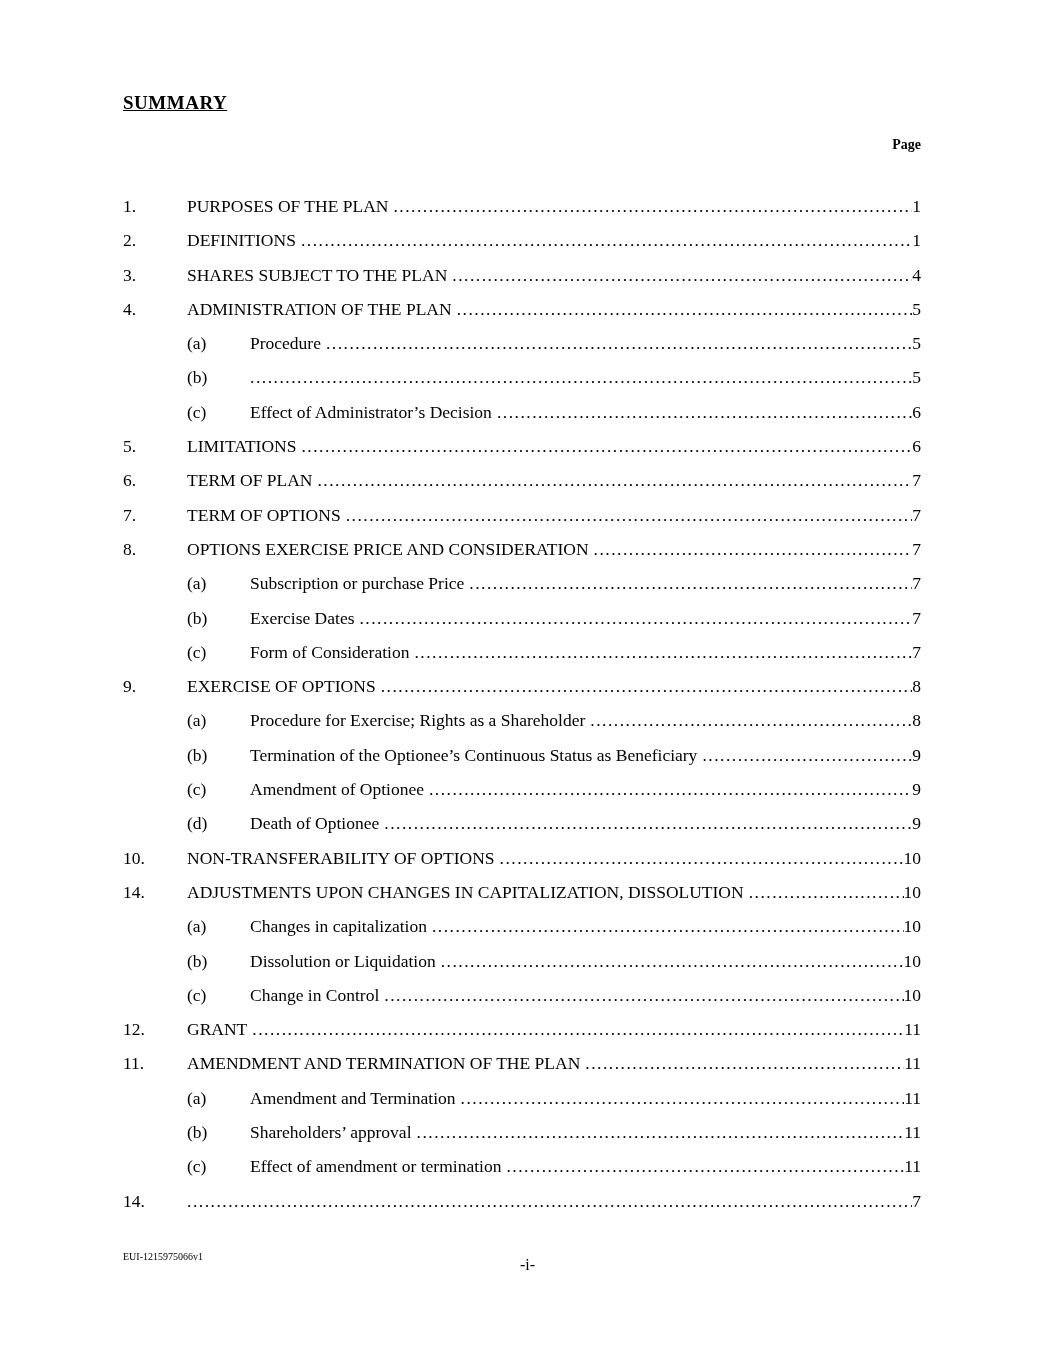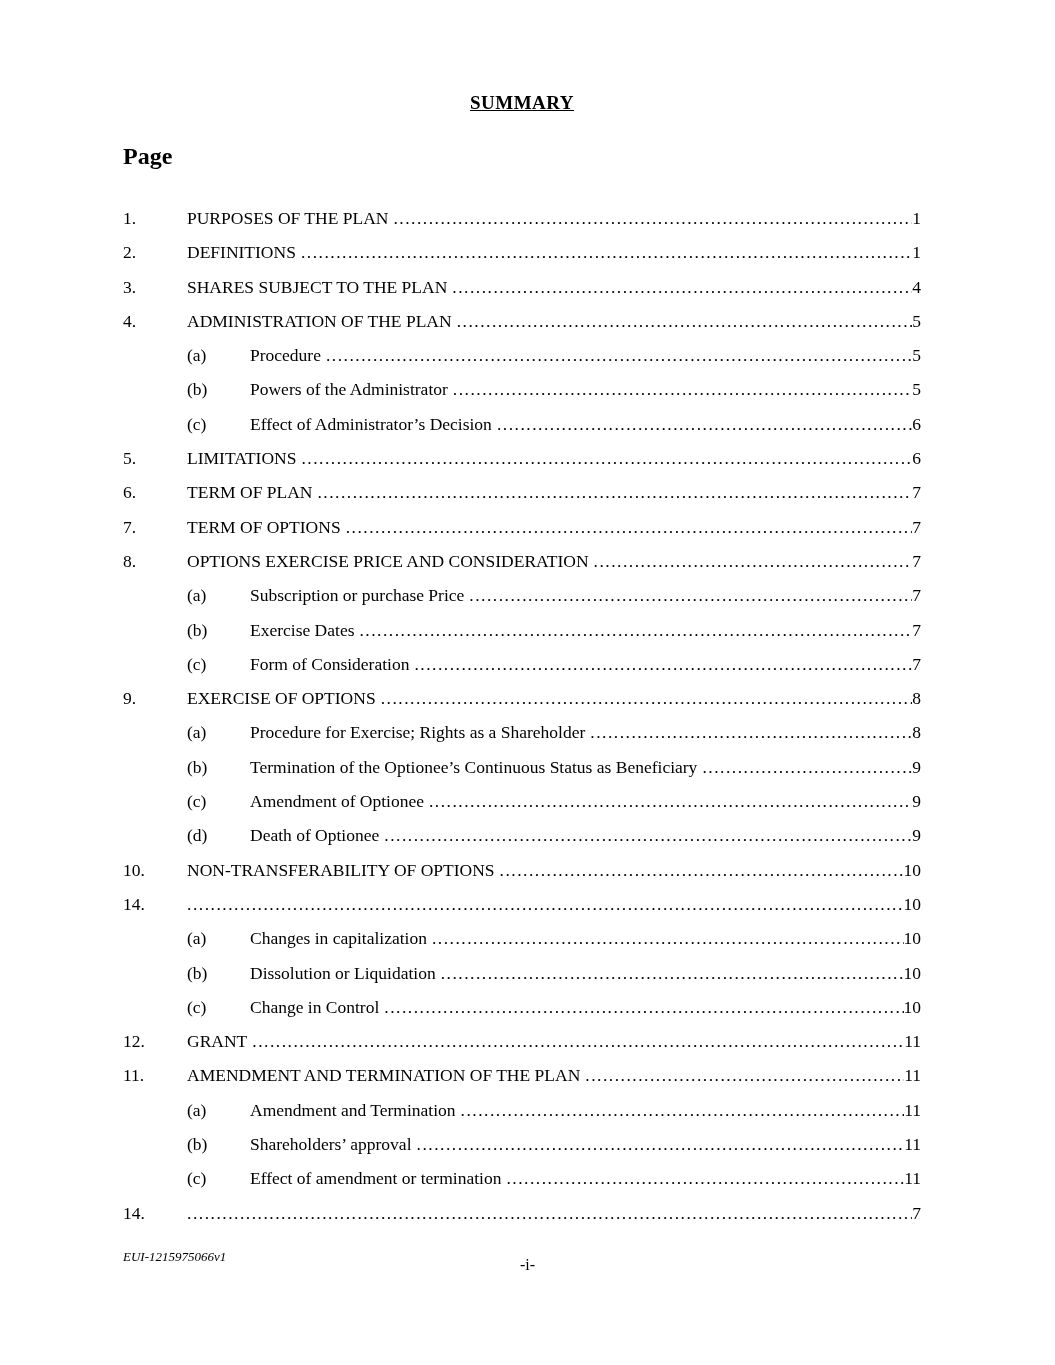--- a/index.html
+++ b/index.html
@@ -16,34 +16,33 @@
     overflow: hidden;
   }
   .content {
     position: absolute;
     left: 123px;
     right: 134px;
     top: 0;
   }
   .doc-title {
     margin: 90px 0 16px 0;
-    text-align: center;
     font-size: 19px;
     font-weight: bold;
     line-height: 25px;
   }
   .doc-title span {
     text-decoration: underline;
     letter-spacing: 0.5px;
   }
   .page-col-label {
-    margin-top: 30px;
-    text-align: left;
+    margin-top: 18px;
+    text-align: right;
     font-weight: bold;
-    font-size: 24px;
+    font-size: 14px;
     line-height: 23px;
   }
   .toc {
     margin-top: 33px;
   }
   .toc-row {
     display: flex;
     align-items: baseline;
     line-height: 34.3px;
     font-size: 17.5px;
@@ -70,23 +69,22 @@
     padding-right: 3px;
   }
   .toc-row .pg {
     flex: 0 0 auto;
     text-align: right;
   }
   .footer-doc-id {
     position: absolute;
     left: 123px;
     top: 1249px;
-    font-size: 13px;
+    font-size: 10px;
     line-height: 16px;
-    font-style: italic;
   }
   .footer-page-marker {
     position: absolute;
     left: 0;
     right: 0;
     top: 1255px;
     text-align: center;
     font-size: 16px;
     line-height: 20px;
   }
@@ -125,21 +123,20 @@
       <div class="toc-row level2">
         <span class="indent">&nbsp;</span>
         <span class="letter">(a)</span>
         <span class="title">Procedure</span>
         <span class="leader">............................................................................................................................................................................................................................................................................................................</span>
         <span class="pg">5</span>
       </div>
       <div class="toc-row level2">
         <span class="indent">&nbsp;</span>
         <span class="letter">(b)</span>
-        <span class="title">Powers of the Administrator</span>
         <span class="leader">............................................................................................................................................................................................................................................................................................................</span>
         <span class="pg">5</span>
       </div>
       <div class="toc-row level2">
         <span class="indent">&nbsp;</span>
         <span class="letter">(c)</span>
         <span class="title">Effect of Administrator’s Decision</span>
         <span class="leader">............................................................................................................................................................................................................................................................................................................</span>
         <span class="pg">6</span>
       </div>
@@ -223,20 +220,21 @@
         <span class="pg">9</span>
       </div>
       <div class="toc-row level1">
         <span class="num">10.</span>
         <span class="title">NON-TRANSFERABILITY OF OPTIONS</span>
         <span class="leader">............................................................................................................................................................................................................................................................................................................</span>
         <span class="pg">10</span>
       </div>
       <div class="toc-row level1">
         <span class="num">14.</span>
+        <span class="title">ADJUSTMENTS UPON CHANGES IN CAPITALIZATION, DISSOLUTION</span>
         <span class="leader">............................................................................................................................................................................................................................................................................................................</span>
         <span class="pg">10</span>
       </div>
       <div class="toc-row level2">
         <span class="indent">&nbsp;</span>
         <span class="letter">(a)</span>
         <span class="title">Changes in capitalization</span>
         <span class="leader">............................................................................................................................................................................................................................................................................................................</span>
         <span class="pg">10</span>
       </div>

